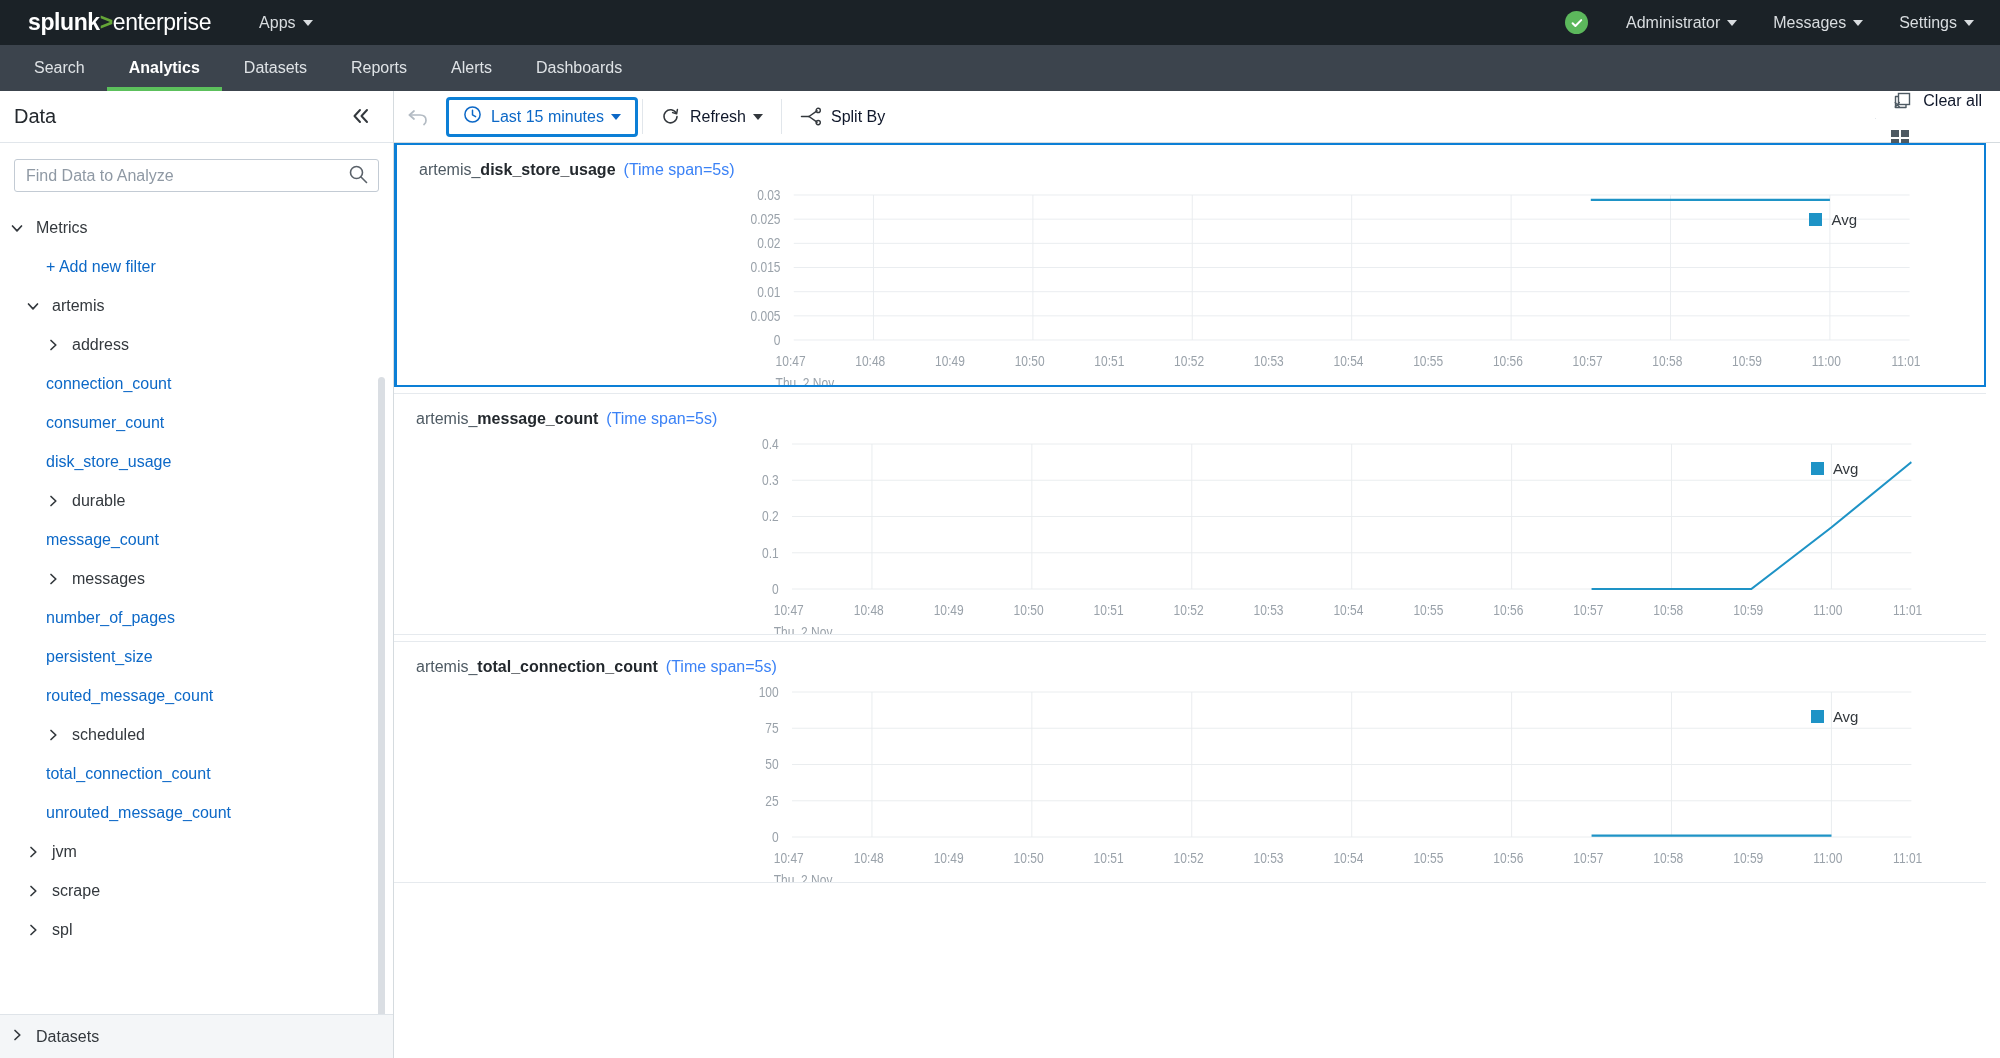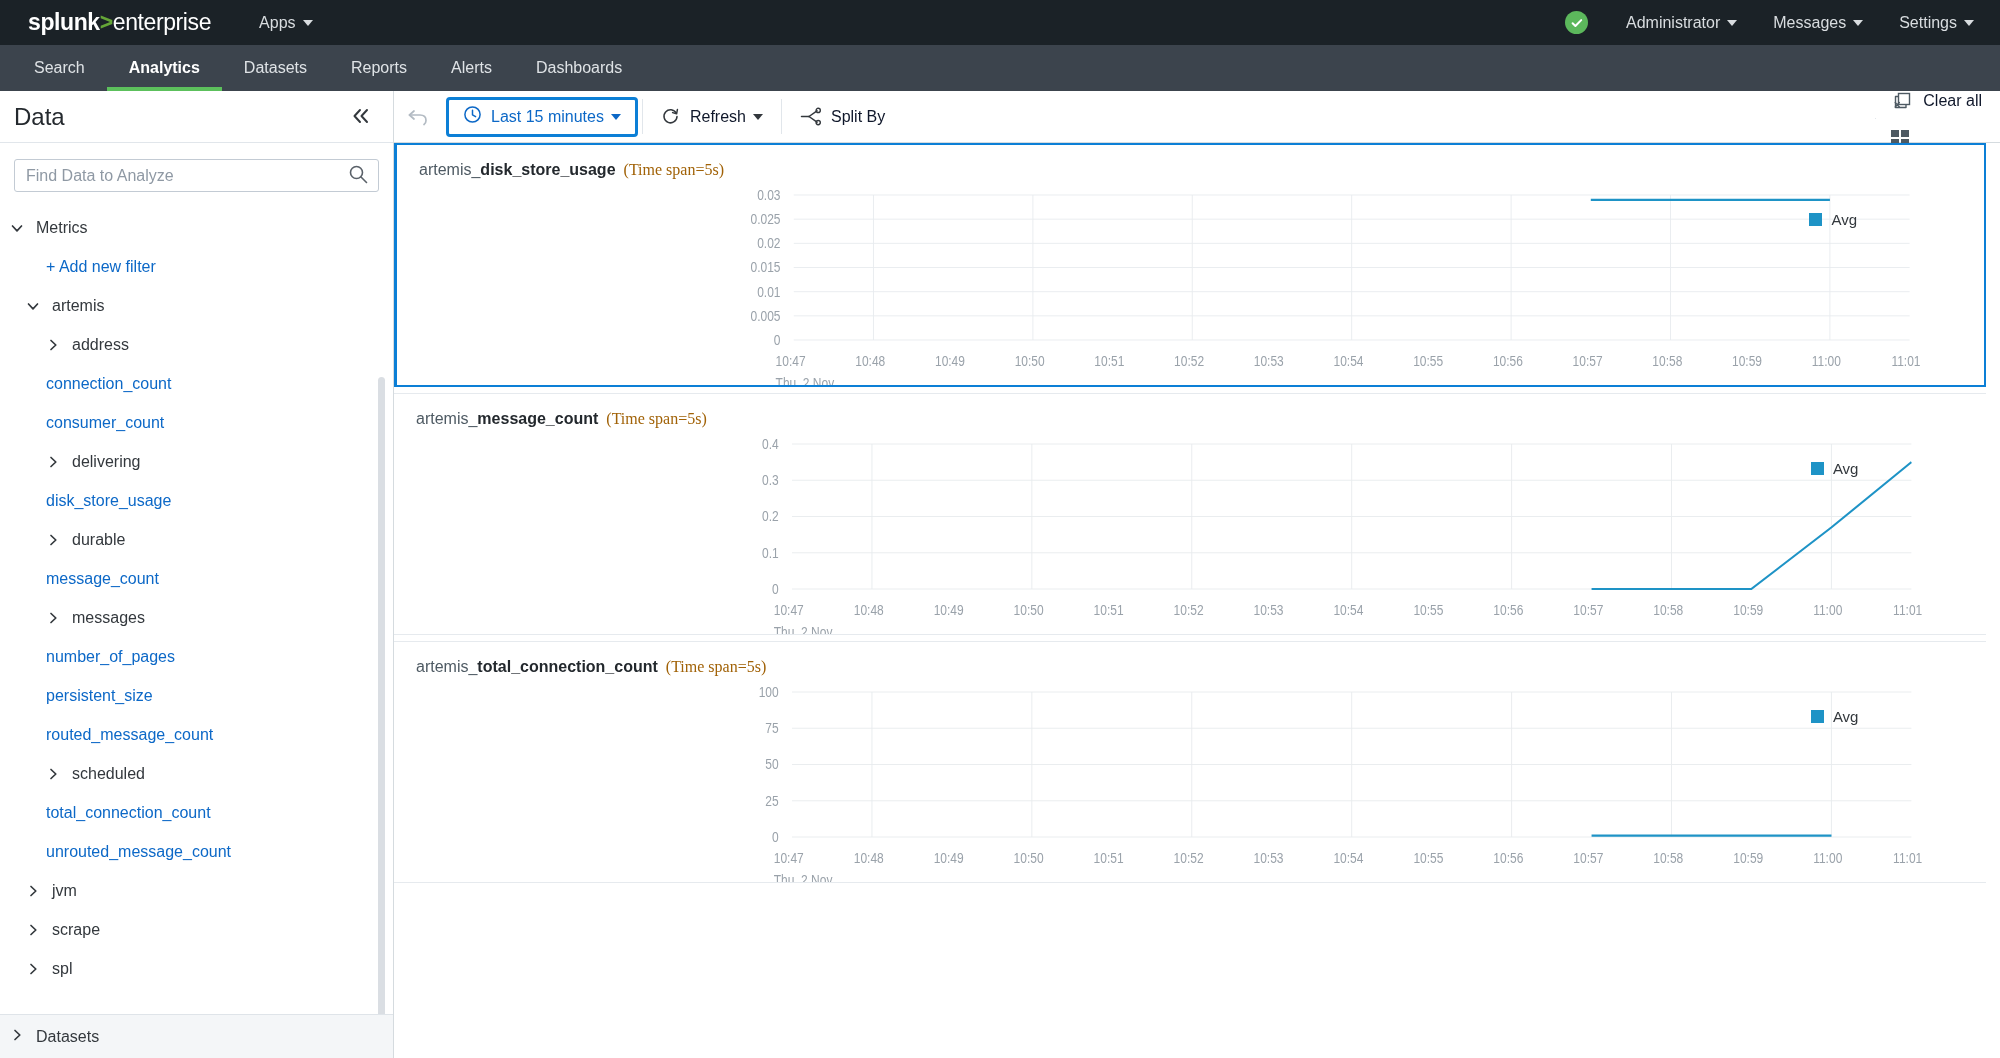--- a/index.html
+++ b/index.html
@@ -99,21 +99,21 @@
     flex-direction: column;
     position: relative;
   }
   .sidebar-head {
     height: 52px;
     display: flex; align-items: center;
     padding: 0 18px 0 14px;
     border-bottom: 1px solid #e1e6eb;
   }
   .sidebar-title {
-    font-size: 24px; color: #24292e; flex: 1 1 auto;
+    font-size: 20px; color: #24292e; flex: 1 1 auto;
   }
   .collapse-btn {
     color: #3c444d; font-size: 20px; cursor: pointer;
     line-height: 1; padding: 2px 4px;
   }
   .search-wrap { padding: 16px 14px 10px 14px; }
   .search-box {
     position: relative;
     height: 33px;
     border: 1px solid #c3cbd4;
@@ -258,21 +258,21 @@
     border-left-width: 3px;
     margin-top: 0;
   }
   .panel-title {
     padding: 16px 0 0 22px;
     font-size: 16px;
     color: #4e5a63;
     white-space: nowrap;
   }
   .panel-title b { color: #23282d; font-weight: bold; }
-  .panel-title .span { color: #a16207; margin-left: 8px; font-family: Liberation Serif, serif; }
+  .panel-title .span { color: #3b82f6; margin-left: 8px; }
   .chart-area {
     position: relative;
     height: 200px;
     margin-top: 6px;
   }
   .chart-svg { display: block; width: 100%; height: 100%; }
   .legend {
     position: absolute;
     top: 26px;
     display: flex; align-items: center;
@@ -379,28 +379,20 @@
                 <path d="M5 2.5 L9.8 7 L5 11.5" stroke="#33383d" stroke-width="1.7" fill="none" stroke-linecap="round" stroke-linejoin="round"></path>
               </svg>
             </span>
             <span class="lbl">address</span>
           </div>
           <div class="tnode lvl2-leaf link">
             <span class="lbl">connection_count</span>
           </div>
           <div class="tnode lvl2-leaf link">
             <span class="lbl">consumer_count</span>
-          </div>
-          <div class="tnode lvl2">
-            <span class="chev">
-              <svg width="14" height="14" viewBox="0 0 14 14" aria-hidden="true">
-                <path d="M5 2.5 L9.8 7 L5 11.5" stroke="#33383d" stroke-width="1.7" fill="none" stroke-linecap="round" stroke-linejoin="round"></path>
-              </svg>
-            </span>
-            <span class="lbl">delivering</span>
           </div>
           <div class="tnode lvl2-leaf link">
             <span class="lbl">disk_store_usage</span>
           </div>
           <div class="tnode lvl2">
             <span class="chev">
               <svg width="14" height="14" viewBox="0 0 14 14" aria-hidden="true">
                 <path d="M5 2.5 L9.8 7 L5 11.5" stroke="#33383d" stroke-width="1.7" fill="none" stroke-linecap="round" stroke-linejoin="round"></path>
               </svg>
             </span>

